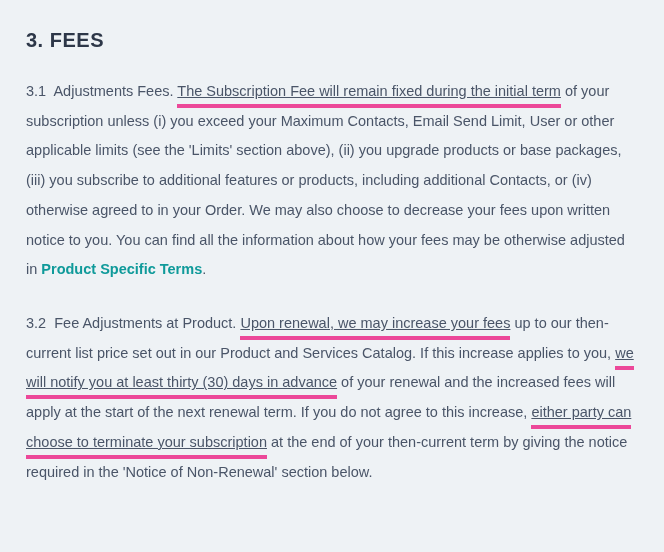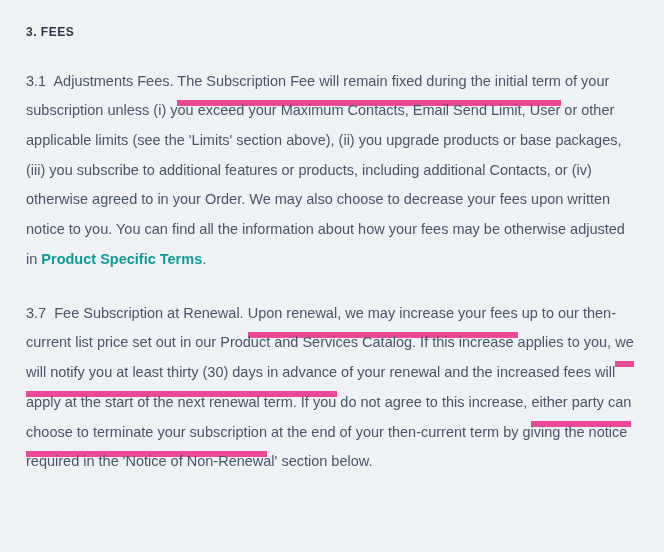--- a/index.html
+++ b/index.html
@@ -8,46 +8,47 @@
     font-family: -apple-system, BlinkMacSystemFont, "Segoe UI", Helvetica, Arial, sans-serif;
     width: 664px;
     height: 552px;
     padding: 20px 26px 20px 26px;
     color: #4a5568;
     font-size: 14.5px;
     line-height: 2.05;
     overflow: hidden;
   }
   h2 {
-    font-size: 12px;
+    font-size: 20px;
     font-weight: 700;
     letter-spacing: 0.5px;
     color: #2d3748;
-    margin-bottom: 22px;
+    margin-bottom: 16px;
   }
   p { margin-bottom: 24px; }
   .underlined {
-    border-bottom: 6px solid #ec4899;
-    padding-bottom: 11px;
+    border-bottom: 4px solid #ec4899;
+    padding-bottom: 5px;
+    text-decoration: underline;
   }
   a.link {
     color: #0f9a9a;
     text-decoration: none;
     font-weight: 700;
   }
   .section-num, .title { color: #4a5568; text-align: right; }
 </style>
 </head>
 <body>
 
 <h2>3.  FEES</h2>
 
 <p>
   <span class="section-num">3.1</span>&nbsp;
   <span class="title">Adjustments Fees.</span>
   <span class="underlined">The Subscription Fee will remain fixed during the initial term</span><span> of your subscription unless (i) you exceed your Maximum Contacts, Email Send Limit, User or other applicable limits (see the 'Limits' section above), (ii) you upgrade products or base packages, (iii) you subscribe to additional features or products, including additional Contacts, or (iv) otherwise agreed to in your Order. We may also choose to decrease your fees upon written notice to you. You can find all the information about how your fees may be otherwise adjusted in </span><a href="#" class="link">Product Specific Terms</a><span>.</span>
 </p>
 
 <p>
-  <span class="section-num">3.7</span>&nbsp;
-  <span class="title">Fee Subscription at Renewal.</span>
+  <span class="section-num">3.2</span>&nbsp;
+  <span class="title">Fee Adjustments at Product.</span>
   <span class="underlined">Upon renewal, we may increase your fees</span><span> up to our then-current list price set out in our Product and Services Catalog. If this increase applies to you, </span><span class="underlined">we will notify you at least thirty (30) days in advance</span><span> of your renewal and the increased fees will apply at the start of the next renewal term. If you do not agree to this increase, </span><span class="underlined">either party can choose to terminate your subscription</span><span> at the end of your then-current term by giving the notice required in the 'Notice of Non-Renewal' section below.</span>
 </p>
 
 </body></html>

